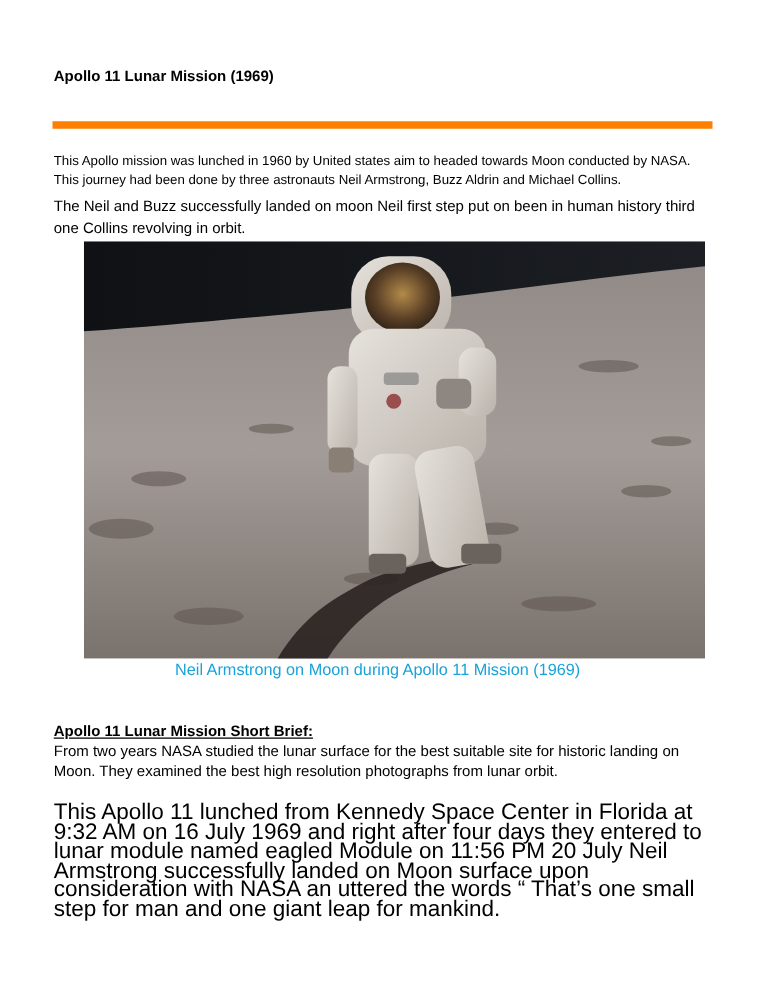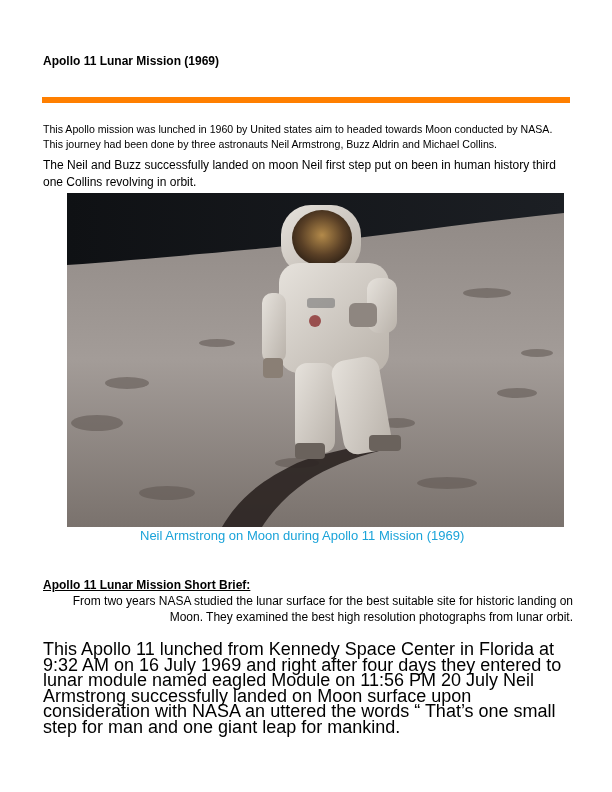--- a/index.html
+++ b/index.html
@@ -5,21 +5,21 @@
     html, body { margin: 0; padding: 0; background: #ffffff; }
     body { width: 612px; height: 792px; position: relative; overflow: hidden;
            font-family: "Liberation Sans", sans-serif; color: #000; }
     .title { position: absolute; left: 43px; top: 54px; font-size: 12px; font-weight: bold; letter-spacing: 0; }
     .rule { position: absolute; left: 42px; top: 97px; width: 528px; height: 6px; }
     .p-small { position: absolute; left: 43px; top: 122px; width: 530px; font-size: 10.6px; line-height: 14.5px; }
     .p-med { position: absolute; left: 43px; top: 157px; width: 530px; font-size: 12px; line-height: 16.5px; }
     .photo { position: absolute; left: 67px; top: 193px; width: 497px; height: 334px; overflow: hidden; }
     .caption { position: absolute; left: 140px; top: 528px; font-size: 13px; white-space: nowrap; }
     .h2 { position: absolute; left: 43px; top: 562px; font-size: 12px; font-weight: bold; text-decoration: underline; margin-top: 16px; }
-    .p1 { position: absolute; left: 43px; top: 594px; width: 530px; font-size: 12px; line-height: 15.5px; text-align: right; }
+    .p1 { position: absolute; left: 43px; top: 594px; width: 530px; font-size: 12px; line-height: 15.5px; }
     .p2 { position: absolute; left: 43px; top: 642px; width: 530px; font-size: 18px; line-height: 15.5px; }
   </style>
 </head>
 <body>
 
 <div class="title">Apollo 11 Lunar Mission (1969)</div>
 <div class="rule" style="background:#ff7f00;"></div>
 
 <div class="p-small">This Apollo mission was lunched in 1960 by United states aim to headed towards Moon conducted by NASA. This journey had been done by three astronauts Neil Armstrong, Buzz Aldrin and Michael Collins.</div>
 <div class="p-med">The Neil and Buzz successfully landed on moon Neil first step put on been in human history third one Collins revolving in orbit.</div>

